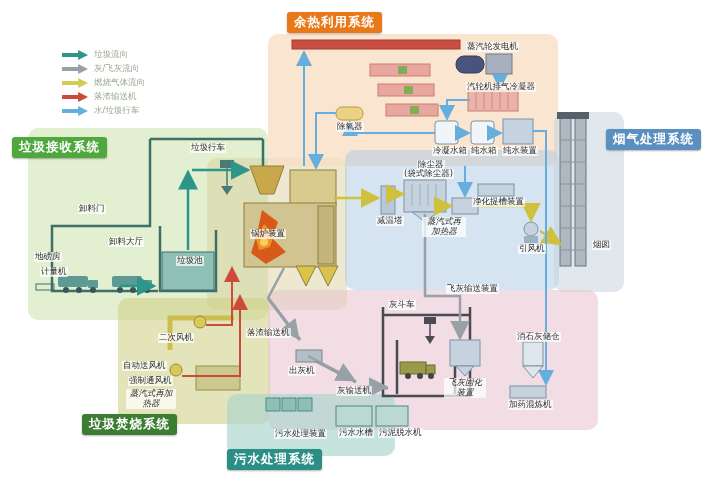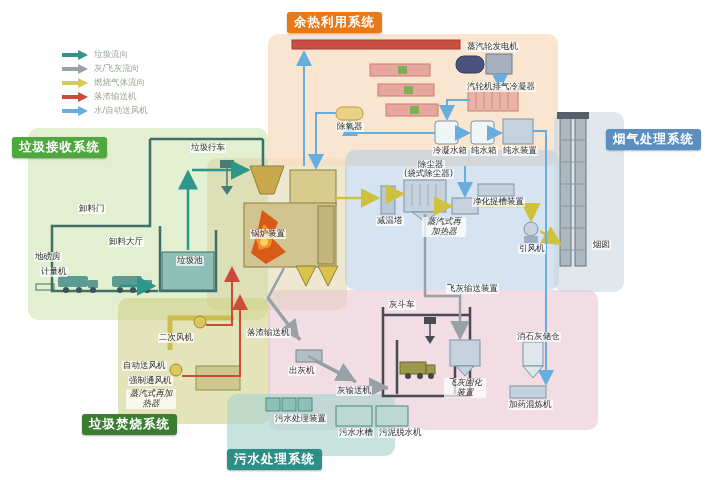--- a/index.html
+++ b/index.html
@@ -262,21 +262,21 @@
     <div class="legend-row">
         <span class="arrow a2"></span>
         <span class="legend-label">燃烧气体流向</span>
       </div>
     <div class="legend-row">
         <span class="arrow a3"></span>
         <span class="legend-label">落渣输送机</span>
       </div>
     <div class="legend-row">
         <span class="arrow a4"></span>
-        <span class="legend-label">水/自动送风机</span>
+        <span class="legend-label">水/垃圾行车</span>
       </div>
   </div>
 
   <div class="badge b-heat" style="left:287px;top:12px">余热利用系统</div>
   <div class="badge b-recv" style="left:12px;top:137px">垃圾接收系统</div>
   <div class="badge b-flue" style="left:606px;top:129px">烟气处理系统</div>
   <div class="badge b-incin" style="left:82px;top:414px">垃圾焚烧系统</div>
   <div class="badge b-sew" style="left:227px;top:449px">污水处理系统</div>
 
   <div class="lbl" style="left:190px;top:143px">垃圾行车</div>
@@ -304,17 +304,17 @@
   <div class="lbl" style="left:128px;top:376px">强制通风机</div>
   <div class="lbl w" style="left:126px;top:389px;width:48px">蒸汽式再加热器</div>
   <div class="lbl" style="left:446px;top:284px">飞灰输送装置</div>
   <div class="lbl" style="left:388px;top:300px">灰斗车</div>
   <div class="lbl" style="left:246px;top:328px">落渣输送机</div>
   <div class="lbl" style="left:288px;top:366px">出灰机</div>
   <div class="lbl" style="left:336px;top:386px">灰输送机</div>
   <div class="lbl w" style="left:444px;top:378px;width:40px">飞灰固化装置</div>
   <div class="lbl" style="left:516px;top:332px">消石灰储仓</div>
   <div class="lbl" style="left:508px;top:400px">加药混炼机</div>
-  <div class="lbl" style="left:274px;top:414px">污水处理装置</div>
+  <div class="lbl" style="left:274px;top:429px">污水处理装置</div>
   <div class="lbl" style="left:338px;top:428px">污水水槽</div>
   <div class="lbl" style="left:378px;top:428px">污泥脱水机</div>
 
 </div>
 
 </body></html>

